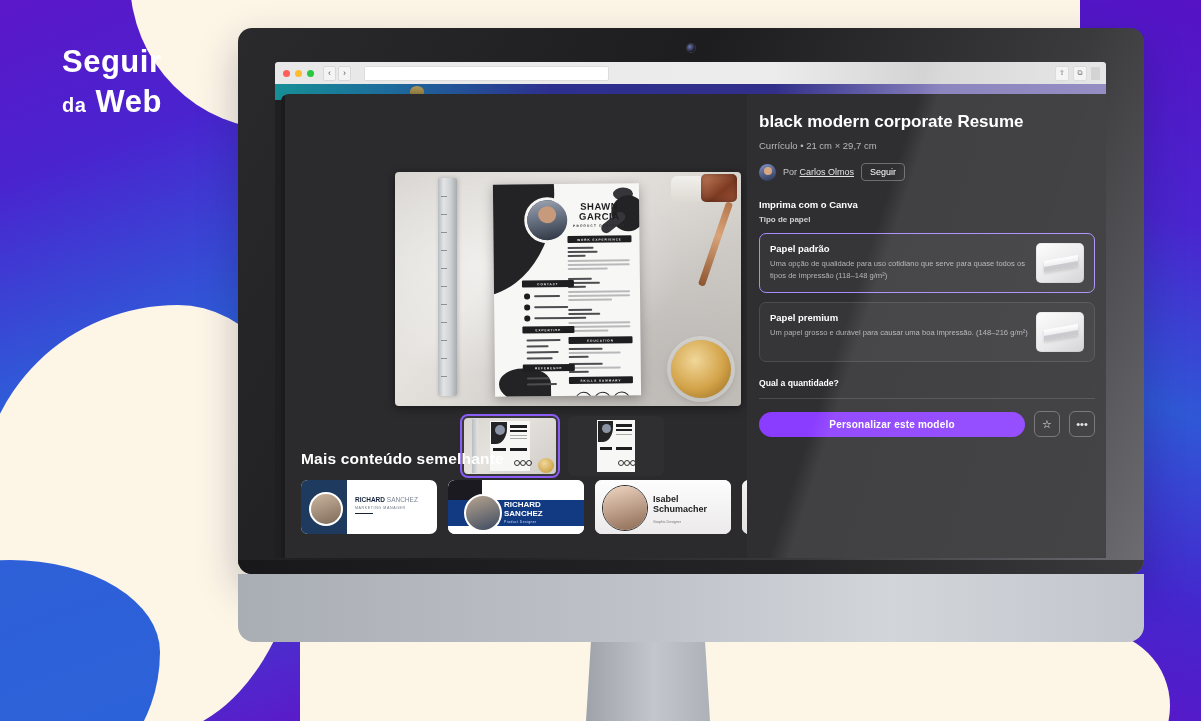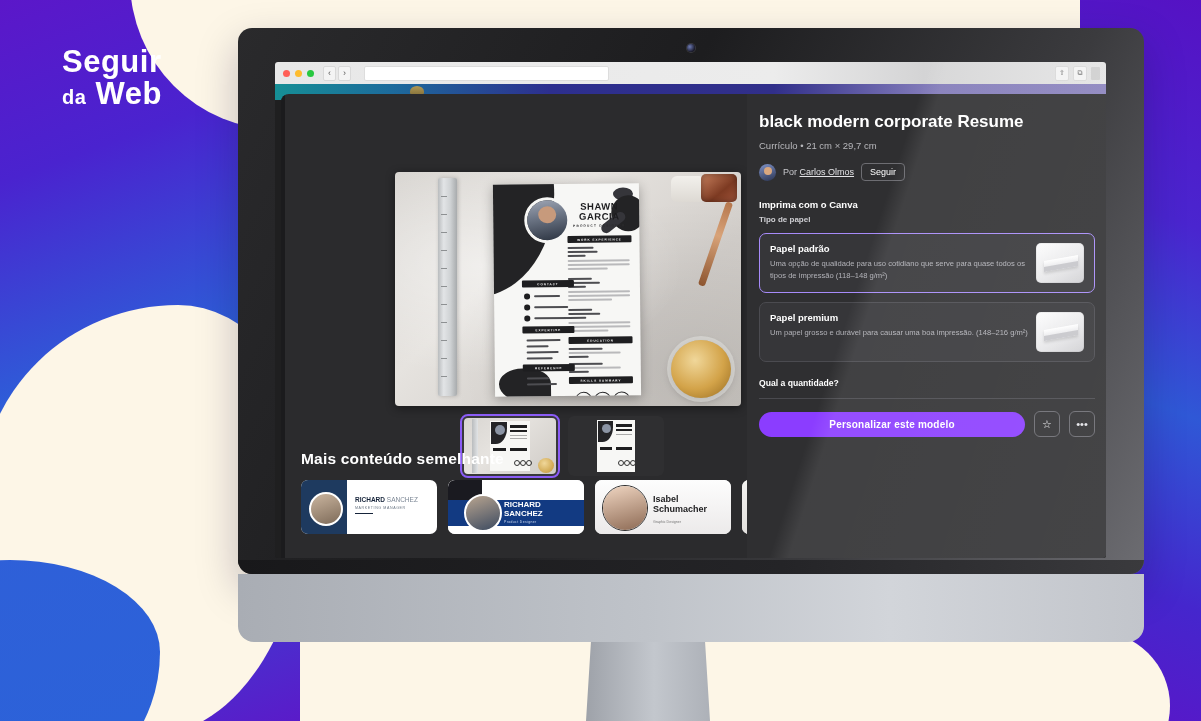--- a/index.html
+++ b/index.html
@@ -35,21 +35,21 @@
     background:linear-gradient(200deg,#5512c4 0%,#4a25cf 30%,#2f58d6 55%,#4526cd 80%,#5a16c8 100%);
   }
   .bg-right-notch{
     position:absolute;left:-60px;bottom:-60px;width:150px;height:150px;border-radius:50%;
     background:#FDF6E7;
   }
 
   
   .logo{position:absolute;left:62px;top:48px;color:#fff;line-height:0.92;user-select:none;}
   .logo .l1{font-size:31px;font-weight:700;letter-spacing:.5px;}
-  .logo .l2{font-size:31px;font-weight:700;letter-spacing:.5px;margin-top:3px;}
+  .logo .l2{font-size:31px;font-weight:700;letter-spacing:.5px;margin-top:11px;}
   .logo .small{font-size:20px;font-weight:700;}
 
   
   .monitor{
     position:absolute;left:238px;top:28px;width:906px;height:546px;
     background:linear-gradient(118deg,#2a2a2c 0%,#1d1d1f 40%,#3b3b3e 72%,#6d6d72 100%);
     border-radius:14px;
     box-shadow:0 16px 40px rgba(20,10,60,.25);
   }
   .webcam{position:absolute;left:50%;top:16px;transform:translateX(-50%);width:8px;height:8px;border-radius:50%;

